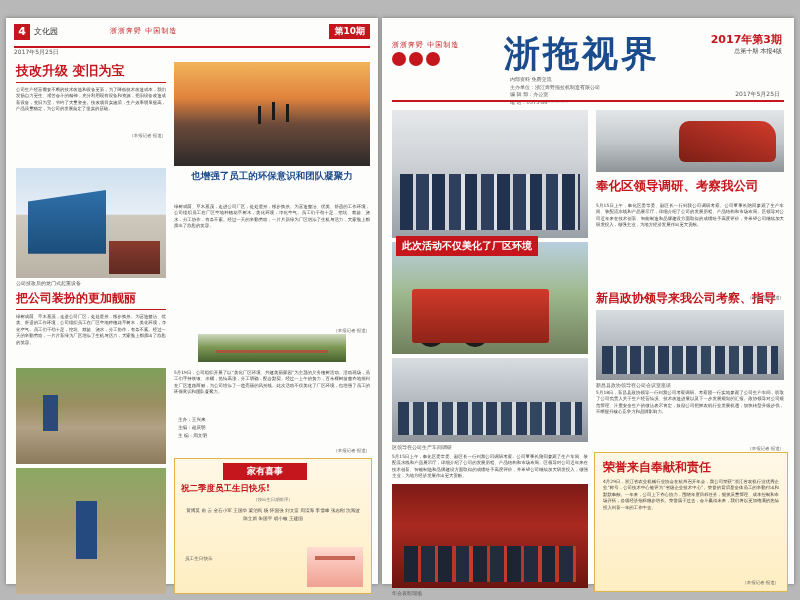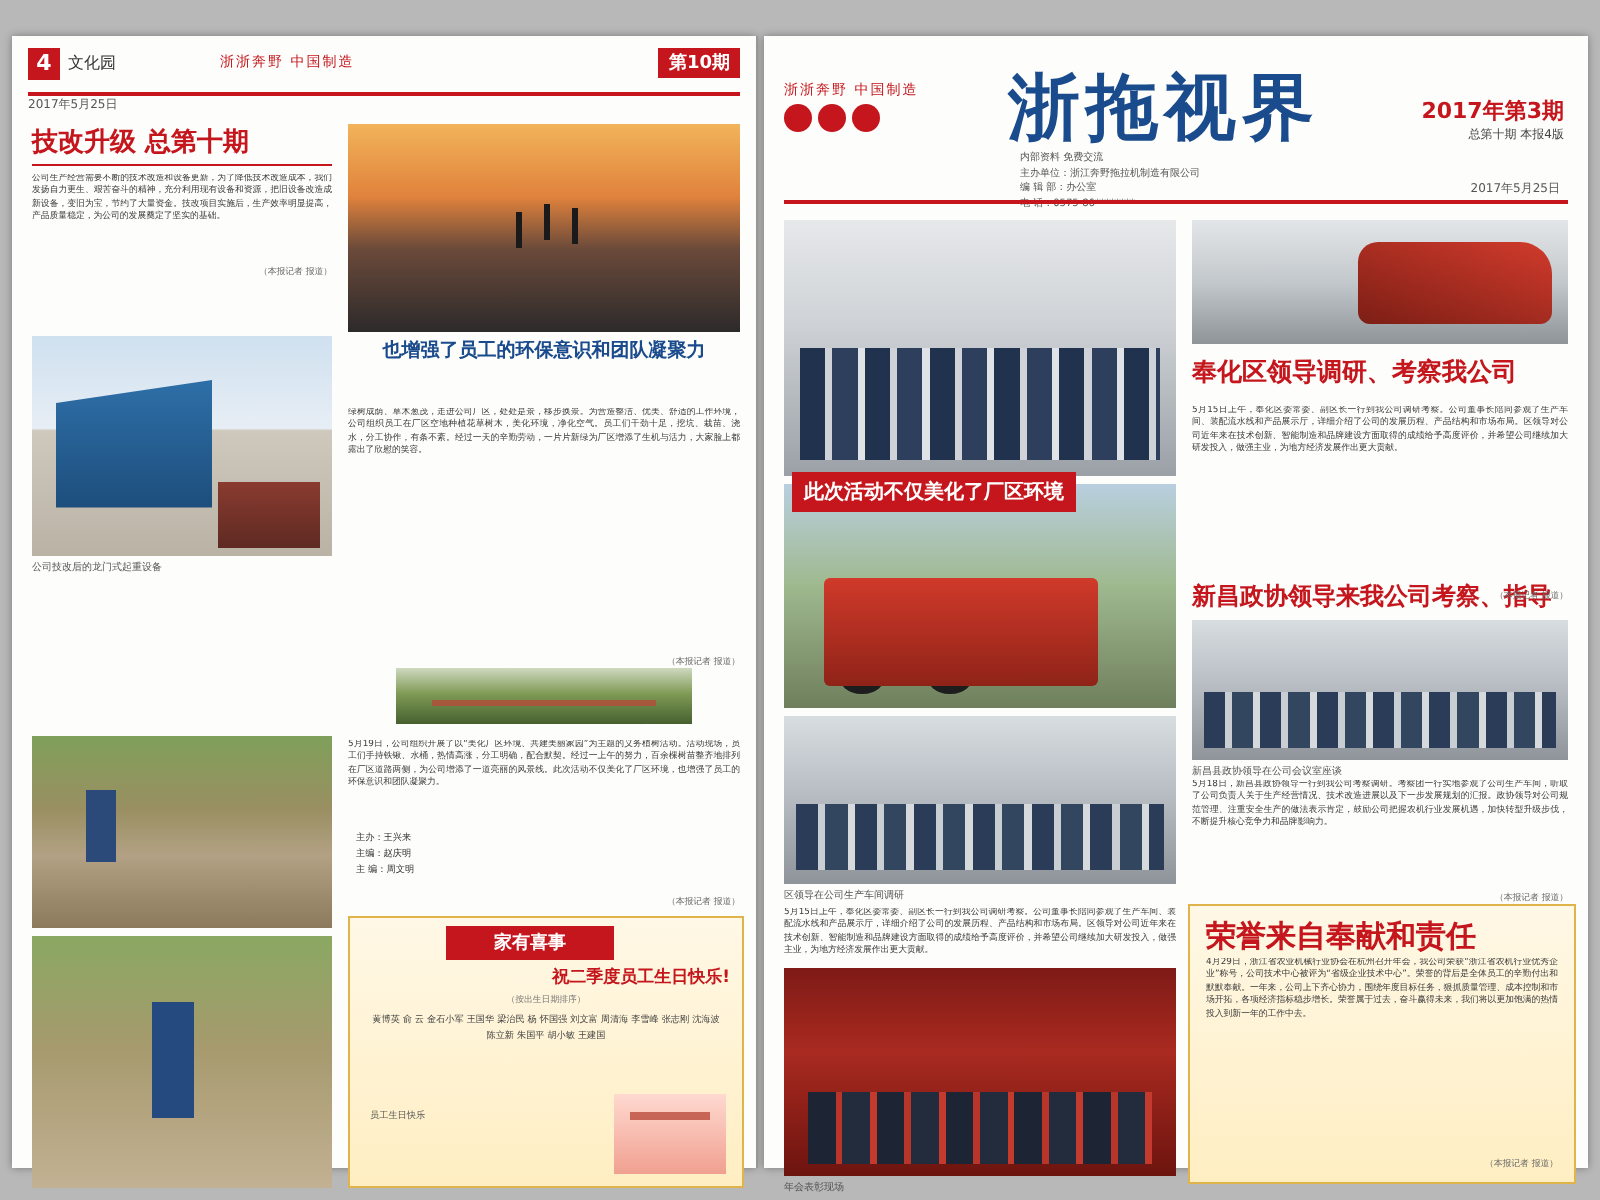--- a/index.html
+++ b/index.html
@@ -85,21 +85,21 @@
   .vtitle{position:absolute;left:386px;top:24px;width:28px;text-align:center;
     font-size:19px;font-weight:bold;color:#111;line-height:1.22;
     writing-mode:vertical-rl;text-orientation:upright;height:540px;}
 
   
   .r-head{position:absolute;left:10px;top:6px;width:392px;height:70px;}
   .r-logo{position:absolute;left:0;top:16px;width:96px;height:40px;}
   .r-logo .slg{font-size:7px;color:#c4161c;letter-spacing:1px;}
   .r-name{position:absolute;left:112px;top:6px;font-size:36px;font-weight:bold;color:#1a4b8c;
     letter-spacing:3px;font-family:Liberation Mono, monospace;}
-  .r-issue{position:absolute;right:2px;top:8px;text-align:right;margin-top:16px;}
+  .r-issue{position:absolute;right:2px;top:8px;text-align:right;}
   .r-issue .big{color:#c4161c;font-size:11px;font-weight:bold;}
   .r-issue .small{color:#444;font-size:6px;}
   .r-meta{position:absolute;left:118px;top:52px;font-size:5px;color:#555;line-height:1.5;}
   .r-date{position:absolute;right:4px;top:66px;font-size:6px;color:#555;}
   .r-rule{position:absolute;left:10px;top:82px;width:392px;height:0;border-top:2px solid #c4161c;}
   .banner{position:absolute;background:#c4161c;color:#fff;font-weight:bold;font-size:10px;
     padding:3px 6px;}
   .goldbox{position:absolute;background:linear-gradient(180deg,#fff8e6,#ffeec2);
     border:1px solid #e0b44a;}
   .hhdr{position:absolute;background:#c4161c;color:#fff;font-size:9px;font-weight:bold;
@@ -116,27 +116,32 @@
 
     <div class="l-head">
       <div class="pnum">4</div>
       <div class="sect">文化园</div>
       <div class="slogan">浙浙奔野 中国制造</div>
       <div class="issue">第10期</div>
     </div>
     <div class="l-date">2017年5月25日</div>
 
     <div class="tbox" style="left:10px;top:44px;width:150px;">
-      <div class="ttl" style="font-size:13px;">技改升级 总第十期</div>
+      <div class="ttl" style="font-size:13px;">技改升级 变旧为宝</div>
       <div class="para" style="font-size:4.4px;margin-top:4px;height:44px;overflow:hidden;">公司生产经营需要不断的技术改造和设备更新，为了降低技术改造成本，我们发扬自力更生、艰苦奋斗的精神，充分利用现有设备和资源，把旧设备改造成新设备，变旧为宝，节约了大量资金。技改项目实施后，生产效率明显提高，产品质量稳定，为公司的发展奠定了坚实的基础。</div>
       <div class="sig" style="font-size:4.4px;margin-top:2px;">（本报记者 报道）</div>
     </div>
     <div class="ph industrial" style="left:10px;top:150px;width:150px;height:110px;"></div>
     <div class="cap" style="left:10px;top:262px;width:150px;">公司技改后的龙门式起重设备</div>
 
+    <div class="tbox" style="left:10px;top:272px;width:150px;">
+      <div class="ttl" style="font-size:12px;">把公司装扮的更加靓丽</div>
+      <div class="para" style="font-size:4.4px;margin-top:4px;height:58px;overflow:hidden;">绿树成荫、草木葱茂，走进公司厂区，处处是景，移步换景。为营造整洁、优美、舒适的工作环境，公司组织员工在厂区空地种植花草树木，美化环境，净化空气。员工们干劲十足，挖坑、栽苗、浇水，分工协作，有条不紊。经过一天的辛勤劳动，一片片新绿为厂区增添了生机与活力，大家脸上都露出了欣慰的笑容。</div>
+      <div class="sig" style="font-size:4.4px;margin-top:2px;">（本报记者 报道）</div>
+    </div>
     <div class="ph planting" style="left:10px;top:350px;width:150px;height:96px;"></div>
     <div class="ph planting2" style="left:10px;top:450px;width:150px;height:126px;"></div>
 
     <div class="ph mountain" style="left:168px;top:44px;width:196px;height:104px;"></div>
     <div class="tbox" style="left:168px;top:152px;width:196px;text-align:center;">
       <div style="font-size:9.5px;font-weight:bold;color:#1a4b8c;line-height:1.35;">也增强了员工的环保意识和团队凝聚力</div>
     </div>
     <div class="tbox" style="left:168px;top:186px;width:196px;">
       <div class="para" style="font-size:4.4px;height:124px;overflow:hidden;column-count:1;">绿树成荫、草木葱茂，走进公司厂区，处处是景，移步换景。为营造整洁、优美、舒适的工作环境，公司组织员工在厂区空地种植花草树木，美化环境，净化空气。员工们干劲十足，挖坑、栽苗、浇水，分工协作，有条不紊。经过一天的辛勤劳动，一片片新绿为厂区增添了生机与活力，大家脸上都露出了欣慰的笑容。</div>
       <div class="sig" style="font-size:4.4px;">（本报记者 报道）</div>
@@ -146,21 +151,21 @@
       <div class="ttl blue" style="font-size:12px;text-align:center;border-bottom:none;">让我们的环境更加美好</div>
     </div>
     <div class="ph lawn" style="left:192px;top:316px;width:148px;height:28px;"></div>
     <div class="tbox" style="left:168px;top:352px;width:196px;">
       <div class="para" style="font-size:4.4px;height:78px;overflow:hidden;">5月19日，公司组织开展了以“美化厂区环境、共建美丽家园”为主题的义务植树活动。活动现场，员工们手持铁锹、水桶，热情高涨，分工明确，配合默契。经过一上午的努力，百余棵树苗整齐地排列在厂区道路两侧，为公司增添了一道亮丽的风景线。此次活动不仅美化了厂区环境，也增强了员工的环保意识和团队凝聚力。</div>
       <div class="sig" style="font-size:4.4px;">（本报记者 报道）</div>
     </div>
 
     <div class="goldbox" style="left:168px;top:440px;width:196px;height:134px;">
       <div class="hhdr" style="left:48px;top:4px;width:84px;position:absolute;">家有喜事</div>
-      <div style="position:absolute;left:6px;top:24px;width:184px;text-align:right;font-size:8.5px;
+      <div style="position:absolute;left:6px;top:24px;width:184px;text-align:left;font-size:8.5px;
                   font-weight:bold;color:#c4161c;">祝二季度员工生日快乐!</div>
       <div style="position:absolute;left:6px;top:38px;width:184px;text-align:center;font-size:4.4px;color:#777;">（按出生日期排序）</div>
       <div style="position:absolute;left:10px;top:48px;width:176px;font-size:4.6px;color:#444;line-height:1.7;text-align:center;">黄博英 俞 云 金石小军 王国华 梁治民 杨 怀国强 刘文富 周清海 李雪峰 张志刚 沈海波 陈立新 朱国平 胡小敏 王建国</div>
       <div class="ph cert" style="left:132px;top:88px;width:56px;height:40px;position:absolute;border:none;
            background:linear-gradient(180deg,#ffd9d0,#f0a090);"></div>
       <div style="position:absolute;left:10px;top:96px;font-size:4.6px;color:#555;line-height:1.6;">员工生日快乐</div>
     </div>
     <div style="position:absolute;left:172px;top:398px;font-size:4.6px;color:#333;line-height:1.7;">
       <div><span>主办：</span><span>王兴来</span></div>
       <div><span>主编：</span><span>赵庆明</span></div>
@@ -218,21 +223,21 @@
       <div class="sig" style="font-size:4.4px;">（本报记者 报道）</div>
     </div>
     <div class="ph meeting2" style="left:214px;top:292px;width:188px;height:70px;"></div>
     <div class="cap" style="left:214px;top:364px;width:188px;">新昌县政协领导在公司会议室座谈</div>
     <div class="tbox" style="left:214px;top:372px;width:188px;">
       <div class="para" style="font-size:4.4px;height:56px;overflow:hidden;">5月18日，新昌县政协领导一行到我公司考察调研。考察团一行实地参观了公司生产车间，听取了公司负责人关于生产经营情况、技术改造进展以及下一步发展规划的汇报。政协领导对公司规范管理、注重安全生产的做法表示肯定，鼓励公司把握农机行业发展机遇，加快转型升级步伐，不断提升核心竞争力和品牌影响力。</div>
       <div class="sig" style="font-size:4.4px;">（本报记者 报道）</div>
     </div>
 
     <div class="goldbox" style="left:212px;top:434px;width:192px;height:138px;">
-      <div style="position:absolute;left:8px;top:6px;font-size:15px;font-weight:bold;color:#c4161c;">荣誉来自奉献和责任</div>
+      <div style="position:absolute;left:8px;top:6px;font-size:12px;font-weight:bold;color:#c4161c;">荣誉来自奉献和责任</div>
       <div class="para" style="position:absolute;left:8px;top:26px;width:176px;font-size:4.4px;height:96px;overflow:hidden;">4月29日，浙江省农业机械行业协会在杭州召开年会，我公司荣获“浙江省农机行业优秀企业”称号，公司技术中心被评为“省级企业技术中心”。荣誉的背后是全体员工的辛勤付出和默默奉献。一年来，公司上下齐心协力，围绕年度目标任务，狠抓质量管理、成本控制和市场开拓，各项经济指标稳步增长。荣誉属于过去，奋斗赢得未来，我们将以更加饱满的热情投入到新一年的工作中去。</div>
       <div class="sig" style="position:absolute;right:8px;bottom:6px;font-size:4.4px;">（本报记者 报道）</div>
     </div>
 
     <div class="cap" style="left:10px;top:572px;width:196px;">年会表彰现场</div>
   </div>
 
 </div>
 
 </body></html>

